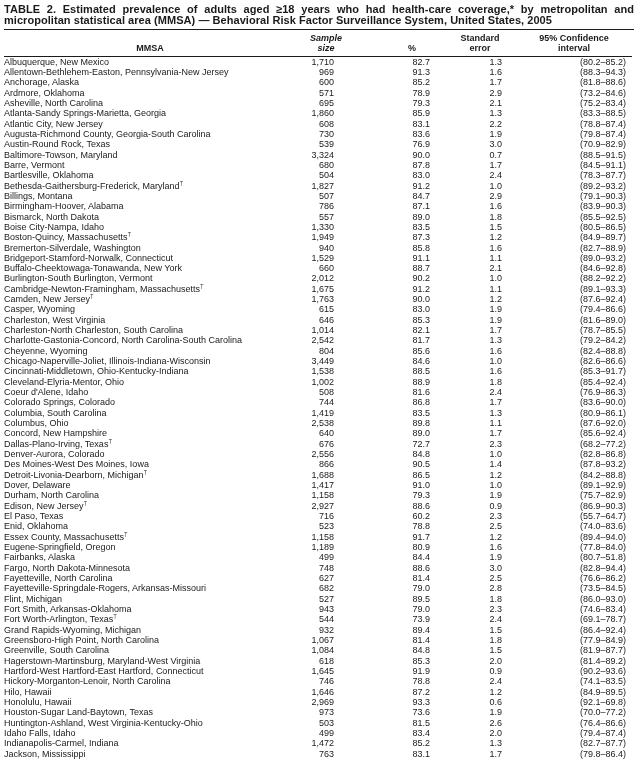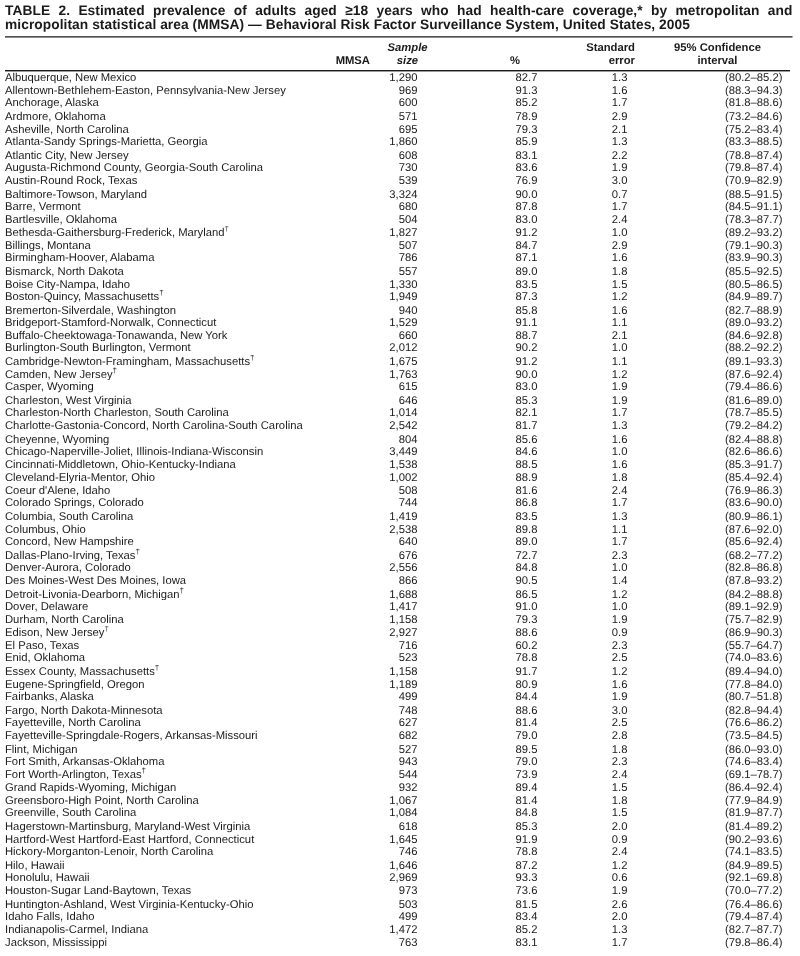--- a/index.html
+++ b/index.html
@@ -13,25 +13,25 @@
     font-weight:700; font-size:11px; line-height:11.3px;
     text-align:justify; letter-spacing:0.05px;
     padding-bottom:2px; border-bottom:1.3px solid #1a1a1a;
   }
   table { width:628px; border-collapse:collapse; table-layout:fixed; margin-top:0; }
   thead th {
     font-size:9px; font-weight:700; vertical-align:bottom;
     padding:3px 0 2px 0; line-height:10.5px;
     border-bottom:1.3px solid #1a1a1a;
   }
-  th.h-mmsa { text-align:right; }
+  th.h-mmsa { text-align:center; }
   th.h-num  { text-align:center; }
   th.h-sample { padding-left:14px;font-style:italic; }
   th.h-pct    { padding-left:46px; }
-  th.h-se     { padding-left:16px;text-align:right; }
+  th.h-se     { padding-left:16px; }
   th.h-ci     { padding-left:8px;margin-top:32px; }
   tbody td {
     font-size:9px; line-height:10.33px; padding:0;
     white-space:nowrap; overflow:hidden;
   }
   td.c0 { text-align:left; }
   td.c1 { text-align:right; padding-right:8px; }
   td.c2 { text-align:right; padding-right:6px; }
   td.c3 { text-align:right; padding-right:6px; }
   td.c4 { text-align:right; padding-right:6px; }
@@ -55,21 +55,21 @@
         <th class="h-mmsa">MMSA</th>
         <th class="h-num h-sample"><span>Sample</span><br><span>size</span></th>
         <th class="h-num h-pct">%</th>
         <th class="h-num h-se"><span>Standard</span><br><span>error</span></th>
         <th class="h-num h-ci"><span>95% Confidence</span><br><span>interval</span></th>
       </tr>
     </thead>
     <tbody>
         <tr>
           <td class="c0">Albuquerque, New Mexico</td>
-          <td class="c1">1,290</td>
+          <td class="c1">1,710</td>
           <td class="c2">82.7</td>
           <td class="c3">1.3</td>
           <td class="c4">(80.2–85.2)</td>
         </tr>
         <tr>
           <td class="c0">Allentown-Bethlehem-Easton, Pennsylvania-New Jersey</td>
           <td class="c1">969</td>
           <td class="c2">91.3</td>
           <td class="c3">1.6</td>
           <td class="c4">(88.3–94.3)</td>

